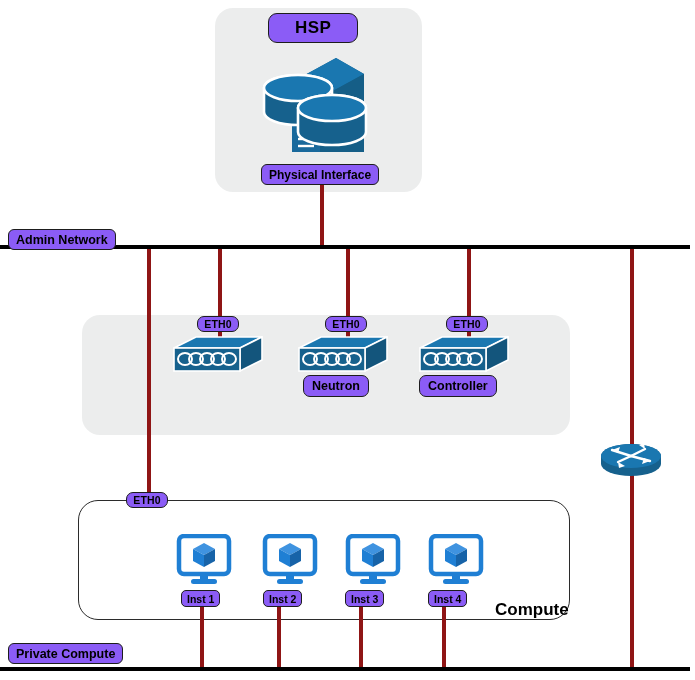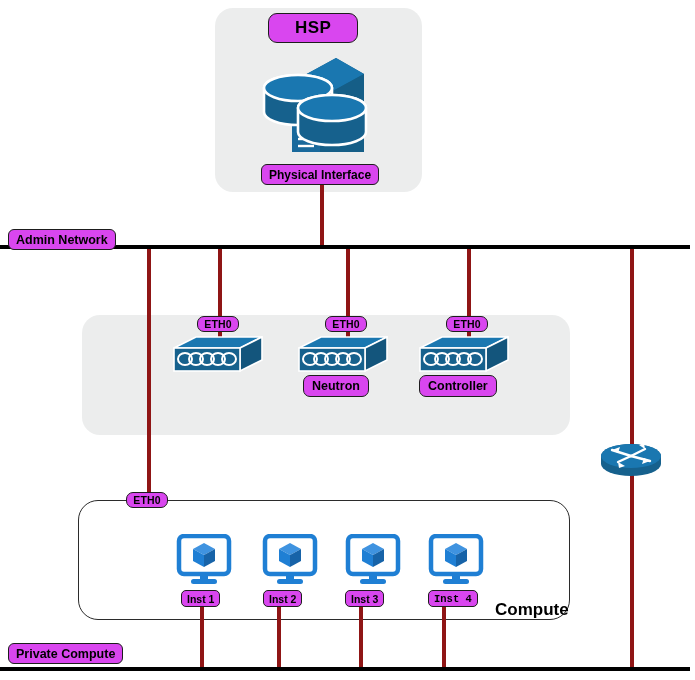--- a/index.html
+++ b/index.html
@@ -4,21 +4,21 @@
 <style>
   html,body{margin:0;padding:0;background:#ffffff;}
   body{width:695px;height:680px;font-family:"Liberation Sans",sans-serif;}
   #stage{position:relative;width:695px;height:680px;overflow:hidden;background:#fff;}
 
   
   .panel{position:absolute;background:#eceded;border-radius:18px;}
   .vline{position:absolute;width:4px;background:#8f1515;}
   .netline{position:absolute;height:4px;background:#000000;}
   .badge{
-    position:absolute;background:#d946ef;border:1.5px solid #1d1d1d;border-radius:6px;
+    position:absolute;background:#8b5cf6;border:1.5px solid #1d1d1d;border-radius:6px;
     color:#000;font-weight:bold;text-align:center;white-space:nowrap;
     display:flex;align-items:center;justify-content:center;
     box-sizing:border-box;
   }
   .badge.eth{font-size:10.5px;height:16px;border-radius:7px;letter-spacing:.2px;}
   .badge.name{font-size:12.5px;height:22px;border-radius:7px;padding:0 8px;}
   .badge.inst{font-size:10.5px;height:17px;border-radius:5px;padding:0 5px;}
   .badge.net{font-size:12.5px;height:21px;border-radius:6px;padding:0 7px;}
   .badge.big{font-size:17px;height:30px;border-radius:9px;padding:0 26px;letter-spacing:.5px;}
   .badge.phys{font-size:12px;height:21px;border-radius:6px;padding:0 7px;}
@@ -201,19 +201,19 @@
   <div class="icon z3" style="left:428px;top:534px;">
     <svg width="56" height="52" viewBox="0 0 56 52">
       <rect x="3" y="2" width="50" height="38" rx="5" ry="5" fill="none" stroke="#1f7fd4" stroke-width="4.5"></rect>
       <rect x="24" y="40" width="8" height="6" fill="#1f7fd4"></rect>
       <rect x="15" y="45" width="26" height="5" rx="2.5" fill="#1f7fd4"></rect>
       <polygon points="28,9 39,15 28,21 17,15" fill="#3f93e0"></polygon>
       <polygon points="17,15 28,21 28,33 17,27" fill="#1f7fd4"></polygon>
       <polygon points="39,15 28,21 28,33 39,27" fill="#1763a8"></polygon>
     </svg>
   </div>
-  <div class="badge inst z4" style="left:428px;top:590px;font-family:Liberation Mono, monospace;">Inst 4</div>
+  <div class="badge inst z4" style="left:428px;top:590px;">Inst 4</div>
   <div class="vline z2" style="left:442px;top:605px;height:65px;"></div>
 
   <div class="netline z4" style="left:0px;top:667px;width:690px;"></div>
   <div class="badge net z5" style="left:8px;top:643px;">Private Compute</div>
 
 </div>
 
 </body></html>

